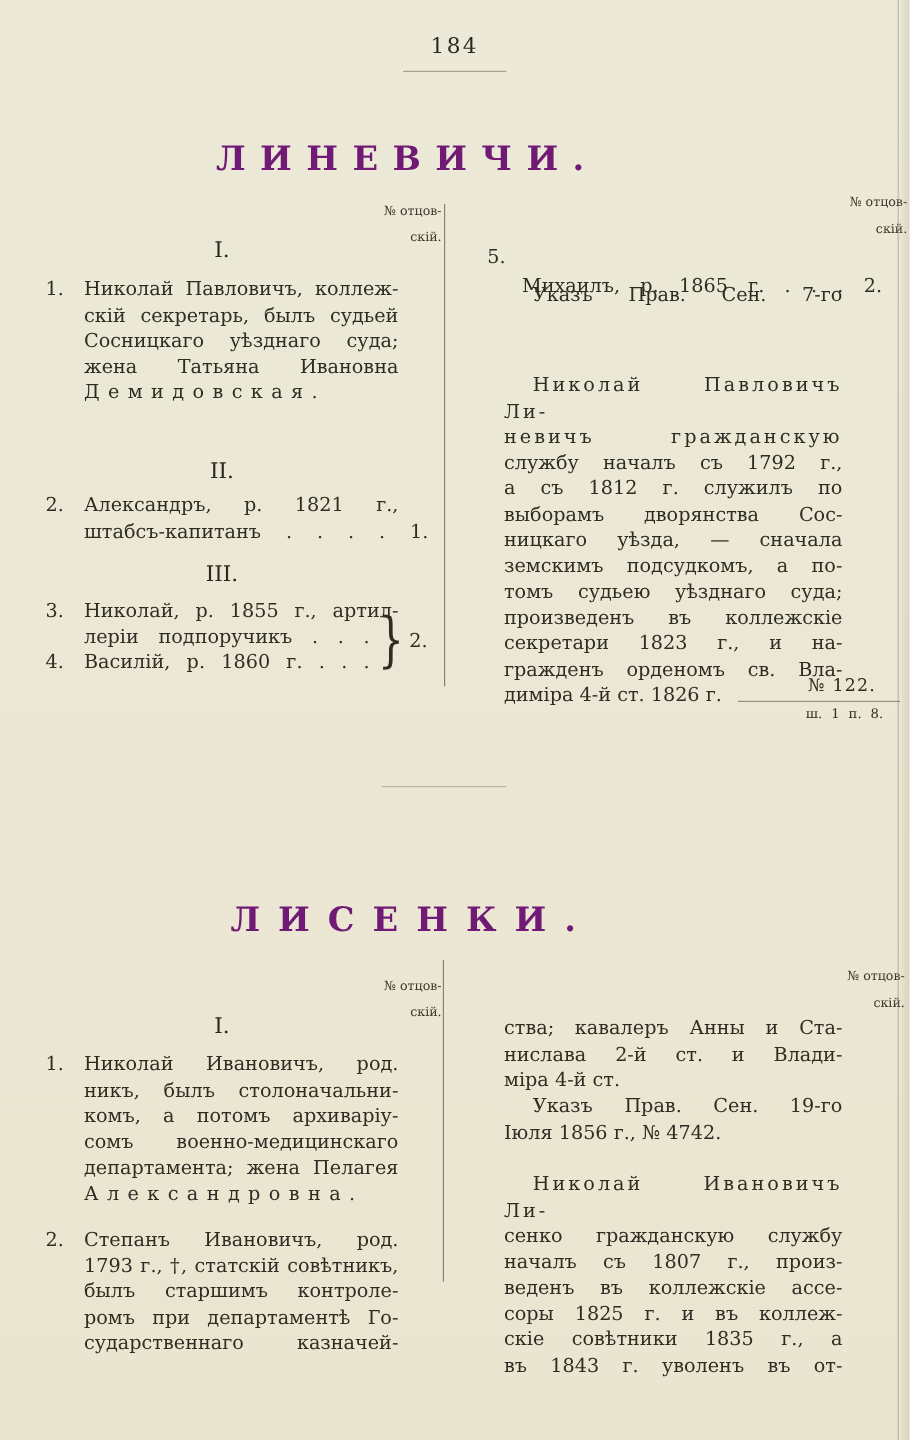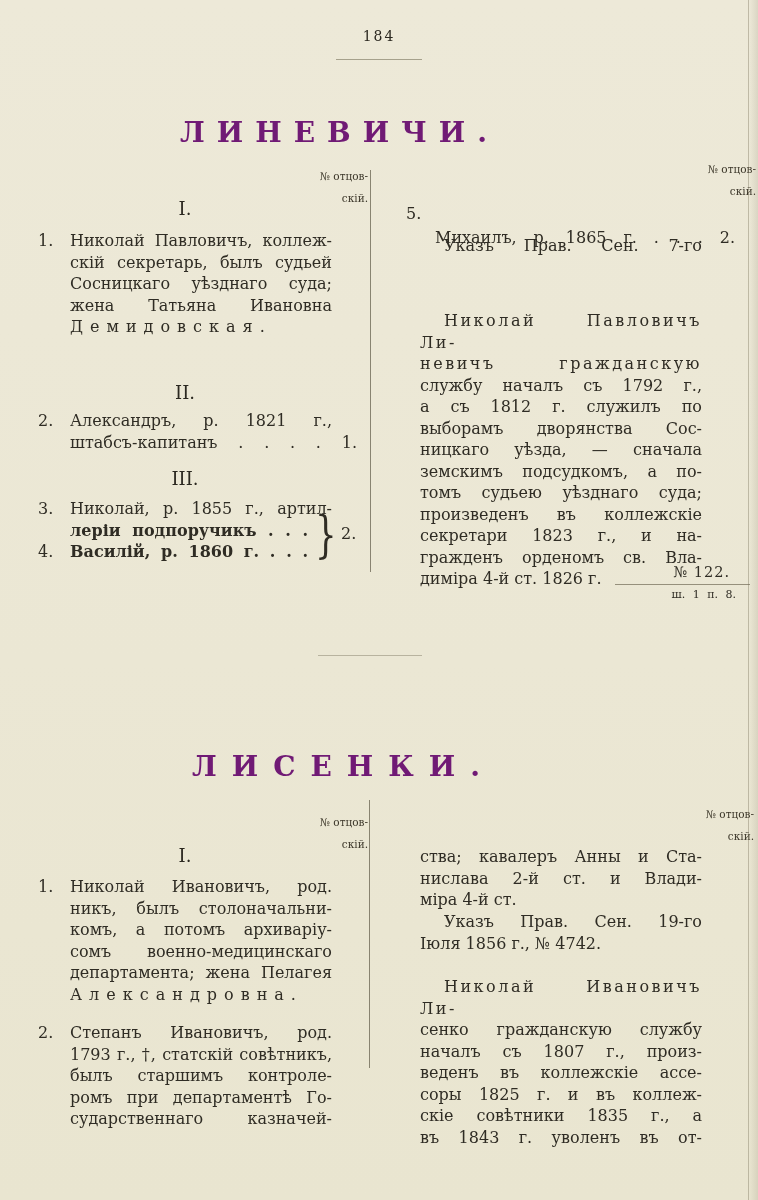--- a/index.html
+++ b/index.html
@@ -7,21 +7,21 @@
   body {
     position:relative;
     font-family:"DejaVu Serif", serif;
     background:linear-gradient(180deg,#ede9d8 0%,#ebe7d4 55%,#e9e5d0 100%);
     color:#2f2c24;
     overflow:hidden;
   }
 
   .pagenum {
     position:absolute; left:0; top:28px; width:758px;
-    text-align:center; font-size:14px; letter-spacing:2px; color:#2b2820;
+    text-align:center; font-size:18px; letter-spacing:2px; color:#2b2820;
   }
   .hrule { position:absolute; height:1px; background:#8e8873; opacity:.75; }
   .vrule { position:absolute; width:1px; background:#6f6a58; opacity:.8; }
   .edge-line { position:absolute; left:748px; top:0; width:1px; height:1200px; background:rgba(115,108,85,.38); }
   .edge-shade { position:absolute; right:0; top:0; width:9px; height:1200px;
     background:linear-gradient(90deg, rgba(0,0,0,0) 0%, rgba(120,112,88,.16) 100%); }
 
   .title {
     position:absolute; font-size:28px; font-weight:bold; color:#701a75;
     font-family:"DejaVu Serif", serif; white-space:nowrap;
@@ -46,21 +46,21 @@
 
   .line { min-height:21.5px; }
   .just { text-align:justify; text-align-last:justify; text-justify:inter-word; }
   .sp { letter-spacing:2.5px; }
   .namespread .line:last-child { letter-spacing:7px; }
 
   
   .etext .wide2 { width:287px; }
 
   
-  .group .etext .line:nth-child(n+2) { width:238px;font-weight:bold; }
+  .group .etext .line:nth-child(n+2) { width:238px; }
   .brace {
     position:absolute; left:278px; top:12px; font-size:40px; line-height:48px;
     transform:scaleY(1.25) scaleX(.85); transform-origin:center; color:#2f2c24;
   }
   .gennum { position:absolute; left:306px; top:26px; font-size:16px; }
 
   
   .e5 .num { left:-14px; }
   .e5text { margin-left:15px; width:300px;margin-top:24px; }
 

